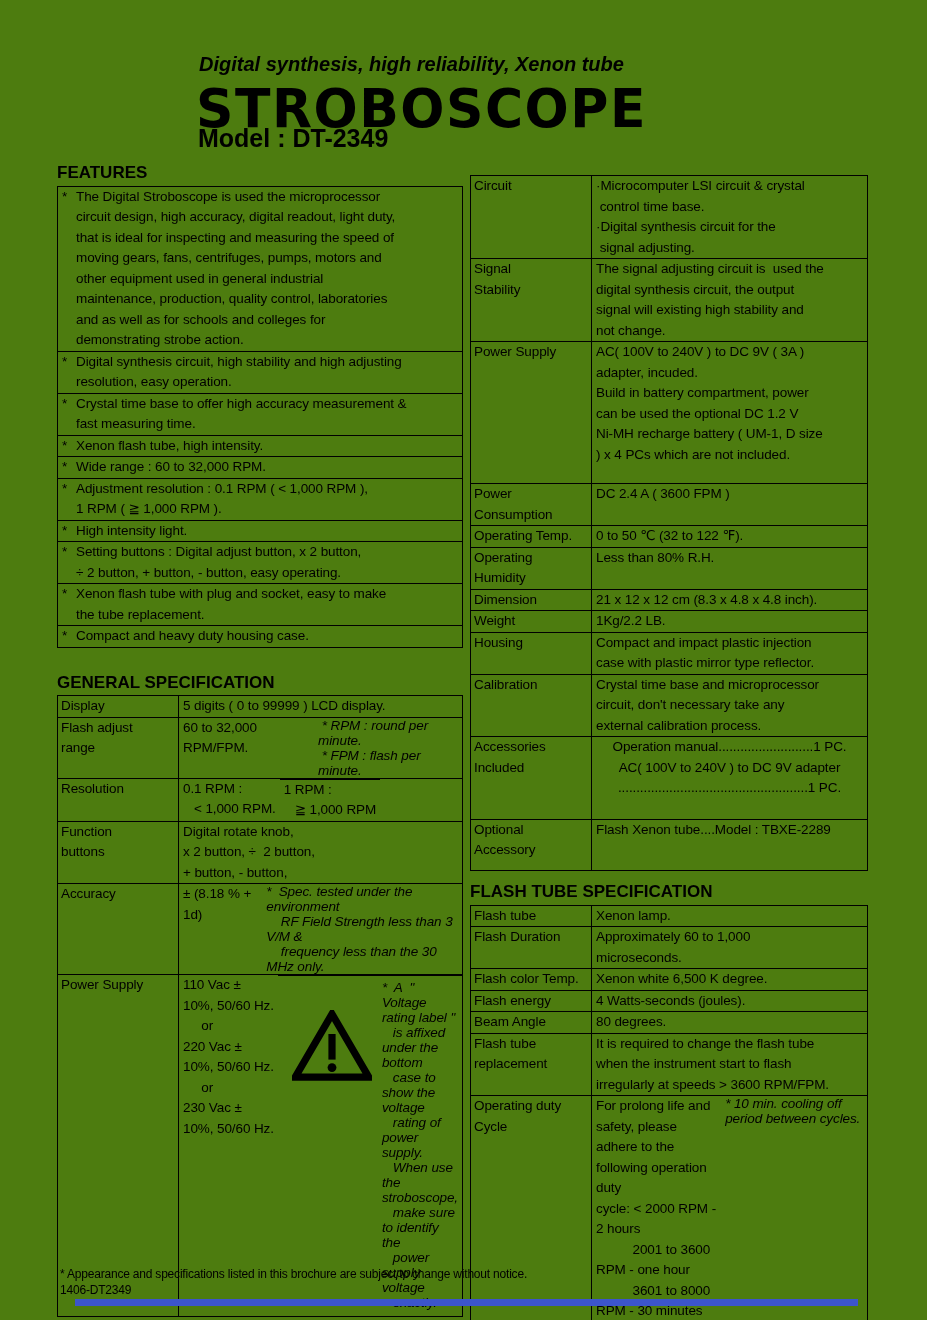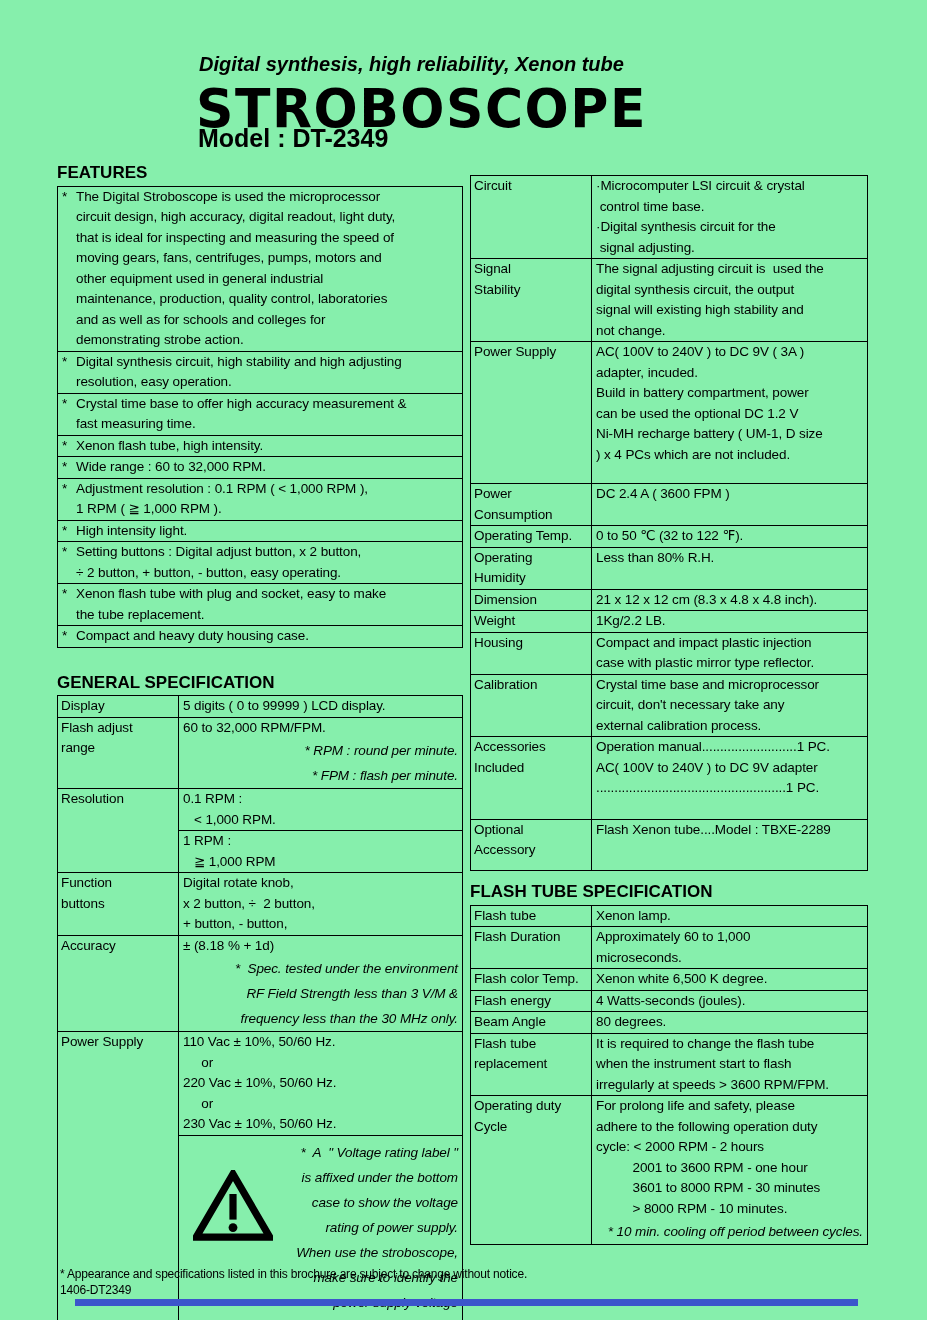--- a/index.html
+++ b/index.html
@@ -1,19 +1,19 @@
 <!DOCTYPE html>
 <html><head>
 <meta charset="utf-8">
 <style>
   * { margin:0; padding:0; box-sizing:border-box; }
   body { background:#e8e8e8; }
   .page {
     position:relative; width:927px; height:1320px; margin:0 auto;
-    background:#86efac; color:#000;
+    background:#4d7c0f; color:#000;
     font-family:"Liberation Sans","DejaVu Sans",sans-serif;
     font-size:13.5px; line-height:20.5px; letter-spacing:-0.1px;
   }
   
   .tagline { position:absolute; left:199px; top:52px; font-size:20px; line-height:24px;
              font-weight:bold; font-style:italic; letter-spacing:0; }
   .big-title { position:absolute; left:196px; top:80px; font-size:52px; line-height:54px;
                font-weight:bold; letter-spacing:1.5px; font-family:"DejaVu Sans",sans-serif;
                transform:scaleY(1.04); transform-origin:left top; }
   .model { position:absolute; left:198px; top:126px; font-size:25px; line-height:24px;
@@ -24,26 +24,26 @@
   .sec-head { font-weight:bold; font-size:17px; letter-spacing:0; margin-bottom:2px; }
   
   .tbl { border:1px solid #000; width:100%; }
   .row { display:flex; border-top:1px solid #000; align-items:stretch; }
   .row:first-child { border-top:none; }
   .bullet { flex:none; width:18px; padding-left:4px; }
   .ftxt { flex:1; white-space:pre-wrap; overflow:hidden; padding-right:2px; }
   .lbl { flex:none; width:121px; border-right:1px solid #000; padding:0 3px;
          white-space:pre-wrap; }
   .val { flex:1; padding:0 4px; white-space:pre-wrap; overflow:hidden; }
-  .val-wrap { flex:1; display:flex; flex-direction:column; overflow:hidden; }
+  .val-wrap { flex:1; display:flex; overflow:hidden; }
   .sub { padding:0 4px; white-space:pre-wrap; }
   .sub + .sub { border-top:1px solid #000; }
-  .note { font-style:italic; line-height:25px; white-space:pre-wrap;text-align:right; }
+  .note { font-style:italic; line-height:15px; white-space:pre-wrap; }
   .pad18 { padding-bottom:18px; }
-  .pad20 { padding-bottom:20px; }
+  .pad20 { padding-bottom:20px;text-align:center; }
   .pad30 { padding-bottom:30px; }
   .gap-gen { margin-top:25px; }
   .gap-flash { margin-top:11px; }
   
   .warn-wrap { border-top:1px solid #000; display:flex; padding:4px 4px 6px 4px; }
   .warn-icon-box { flex:none; width:100px; display:flex; justify-content:center;
                    align-items:flex-start; padding-top:30px; }
   .warn-text { flex:1; }
   
   .footer { position:absolute; left:60px; top:1266px; width:800px;

